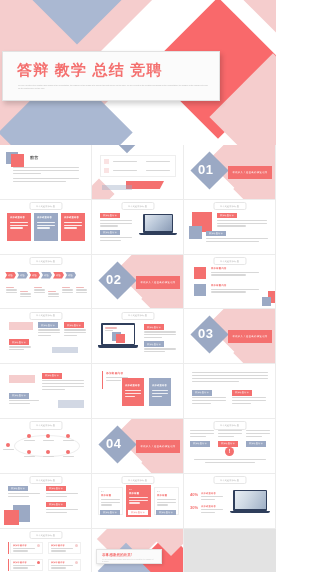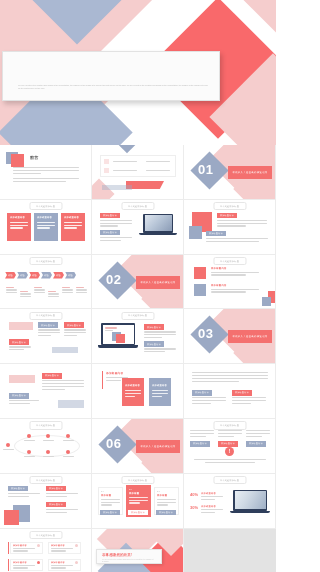--- a/index.html
+++ b/index.html
@@ -141,20 +141,21 @@
 
     <div class="shp dia" style="left:18px; top:85px; width:95px; height:95px; background:#AAB8D2;"></div>
 
     <div class="shp dia" style="left:168px; top:18px; width:100px; height:100px; background:#F9696B;"></div>
 
     <div class="shp dia" style="left:228px; top:72px; width:90px; height:90px; background:#F5CDCD;"></div>
 
     <div class="shp dia" style="left:240px; top:-60px; width:80px; height:80px; background:#F5CDCD;"></div>
 
     <div class="hero-card">
+      <div class="hero-title">答辩 教学 总结 竞聘</div>
       <div class="hero-sub">We are experts in the creation and design of the presentation, the mission of the design is to provide the best service for the user. We are experts in the creation and design of the presentation, the mission of the design is to provide the best service for the user.</div>
     </div>
   </div>
 
   <div class="grid">
 
     <div class="slide">
       <div class="box gray" style="left:6px; top:7px; width:12px; height:12px;"></div>
       <div class="box red" style="left:11px; top:9px; width:13px; height:13px;"></div>
       <div class="hd" style="left:30px; top:10px; font-size:4px;">前言</div>
@@ -478,21 +479,21 @@
         </div>
       <div class="lines" style="left:63px; top:37px; width:11px;">
           <div class="ln" style="width:100%"></div>
         </div>
     </div>
 
     <div class="slide">
       <div class="shp dia" style="left:36px; top:-14px; width:60px; height:60px; background:#F5CDCD;"></div>
       <div class="shp dia" style="left:60px; top:18px; width:52px; height:52px; background:#F5CDCD;"></div>
       <div class="sqdia gray" style="left:12px; top:12px; width:27px; height:27px;"></div>
-      <div class="num" style="left:14px; top:17px;">06</div>
+      <div class="num" style="left:14px; top:17px;">04</div>
       <div class="numbar" style="left:44px; top:21px; width:44px; height:13px;">在此录入上述图表的描述说明</div>
     </div>
 
     <div class="slide">
       <div class="pill top">单击此处添加标题</div>
       <div class="lines" style="left:6px; top:11px; width:24px;">
         <div class="ln" style="width:100%"></div>
           <div class="ln" style="width:100%"></div>
           <div class="ln" style="width:65%"></div>
       </div>

